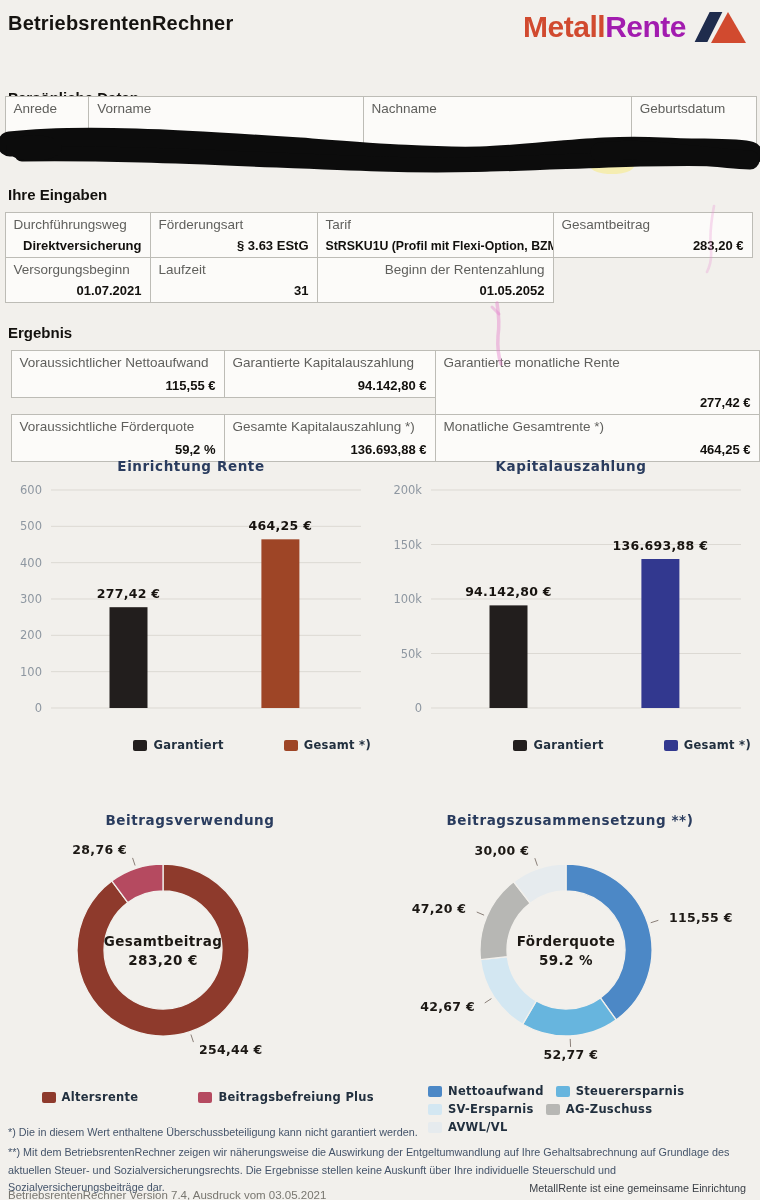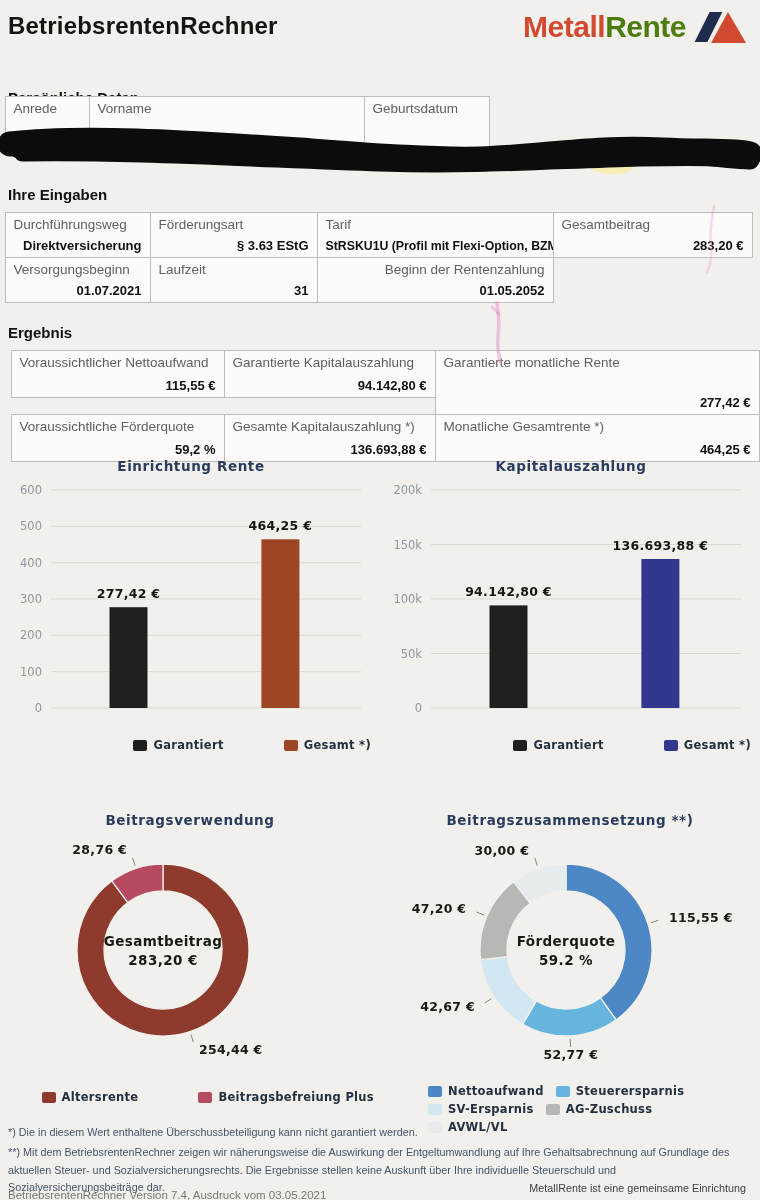--- a/index.html
+++ b/index.html
@@ -5,21 +5,21 @@
   * { margin:0; padding:0; box-sizing:border-box; }
   html,body { width:760px; }
   body {
     font-family:"Liberation Sans", sans-serif;
     background:#f2f0ec;
     color:#15130f;
   }
   #page { position:relative; width:760px; height:1200px; overflow:hidden; background:#f2f0ec; }
   .abs { position:absolute; }
 
-  .doc-title { left:8px; top:12px; font-size:24px; font-weight:700; color:#161411; letter-spacing:0.2px; }
+  .doc-title { left:8px; top:12px; font-size:20px; font-weight:700; color:#161411; letter-spacing:0.2px; }
 
   .logo { right:14px; top:10px; display:flex; align-items:center; }
   .logo-text { font-size:30px; font-weight:700; letter-spacing:-0.5px; }
   .logo-mark { margin-left:8px; }
 
   .section-heading { font-size:15px; font-weight:700; color:#13110e; }
 
   .tbl { display:flex; flex-direction:column; }
   .tbl-row { display:flex; }
   .cell {
@@ -51,36 +51,39 @@
   .overlay { pointer-events:none; }
 </style>
 </head>
 <body>
 
 <div id="page">
 
   <div class="abs doc-title">BetriebsrentenRechner</div>
   <div class="abs logo">
     <span class="logo-text">
-      <span style="color:#d14a2f">Metall</span><span style="color:#4d7c0f">Rente</span>
+      <span style="color:#d14a2f">Metall</span><span style="color:#a21caf">Rente</span>
     </span>
     <svg class="logo-mark" width="52" height="34" viewBox="0 0 52 34">
       <polygon points="34,2 52,33 17,33" fill="#d14a2f"></polygon>
       <polygon points="15,1 30,1 14,33 -1,33" fill="#1f2c4d" stroke="#f2f0ec" stroke-width="2"></polygon>
     </svg>
   </div>
 
   <div class="abs section-heading" style="left:8px; top:89px;">Persönliche Daten</div>
   <div class="abs tbl" style="left:5px; top:96px; width:751px;">
     <div class="tbl-row">
       <div class="cell" style="width:85px; height:52px;">
         <div class="cell-label">Anrede</div>
       </div>
       <div class="cell" style="width:276px; height:52px;">
         <div class="cell-label">Vorname</div>
+      </div>
+      <div class="cell" style="width:270px; height:52px;">
+        <div class="cell-label">Nachname</div>
       </div>
       <div class="cell" style="width:126px; height:52px;">
         <div class="cell-label">Geburtsdatum</div>
       </div>
     </div>
   </div>
 
   <svg class="abs overlay" style="left:0; top:118px;" width="760" height="64" viewBox="0 0 760 64">
     <ellipse cx="316" cy="36" rx="34" ry="10" fill="rgba(250,232,90,0.5)"></ellipse>
     <ellipse cx="612" cy="48" rx="22" ry="8" fill="rgba(250,232,90,0.4)"></ellipse>

